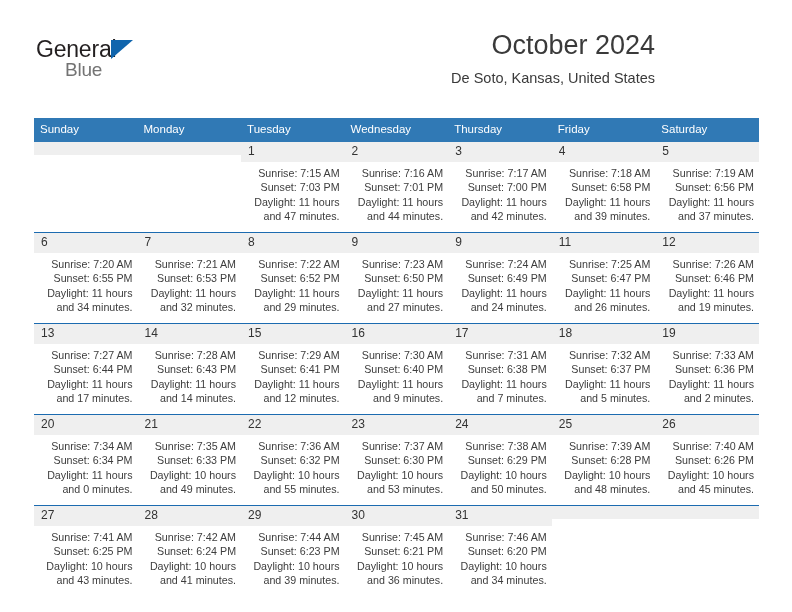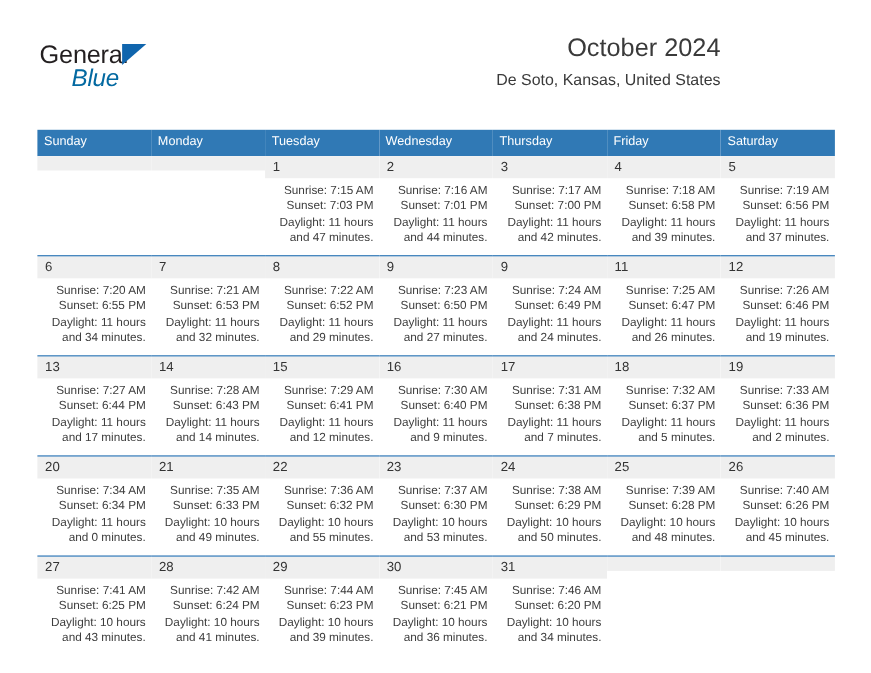--- a/index.html
+++ b/index.html
@@ -41,48 +41,47 @@
     font-size: 23px;
     color: #231f20;
     letter-spacing: -0.2px;
     line-height: 1;
     display: block;
     position: absolute;
     left: 1px;
     top: 0px;
   }
   .logo-blue {
-    font-size: 22px;
-    color: #0369a1;
+    font-size: 19px;
+    color: #737373;
     letter-spacing: -0.2px;
     line-height: 1;
     display: block;
     position: absolute;
     left: 30px;
     top: 22px;
-    font-style: italic;
   }
   .logo-triangle {
     position: absolute;
     left: 76px;
     top: 2px;
     width: 0;
     height: 0;
     border-left: 22px solid #1065ad;
     border-bottom: 19px solid transparent;
   }
 
   .title-block {
     position: absolute;
     right: 0;
     top: 0;
     text-align: right;
   }
   .cal-title {
-    font-size: 23px;
+    font-size: 27px;
     color: #3a3a3a;
     line-height: 1.15;
     font-weight: normal;
     margin: 0;
     white-space: nowrap;
   }
   .cal-subtitle {
     font-size: 14.5px;
     color: #3a3a3a;
     margin: 9px 0 0 0;

